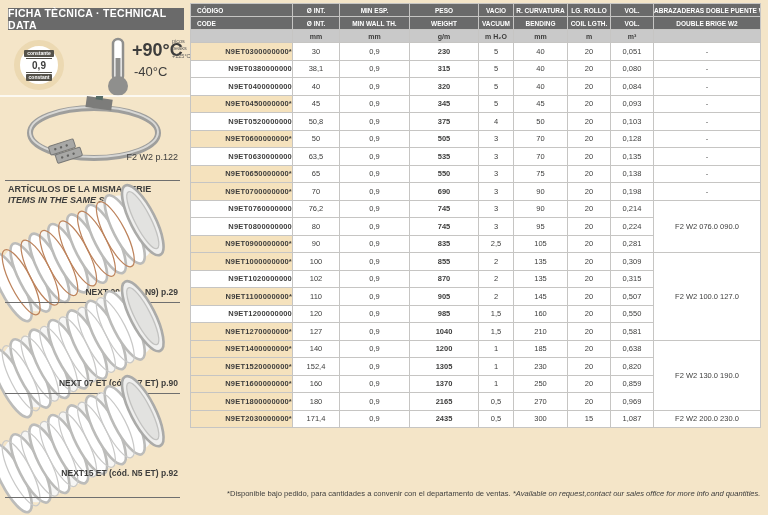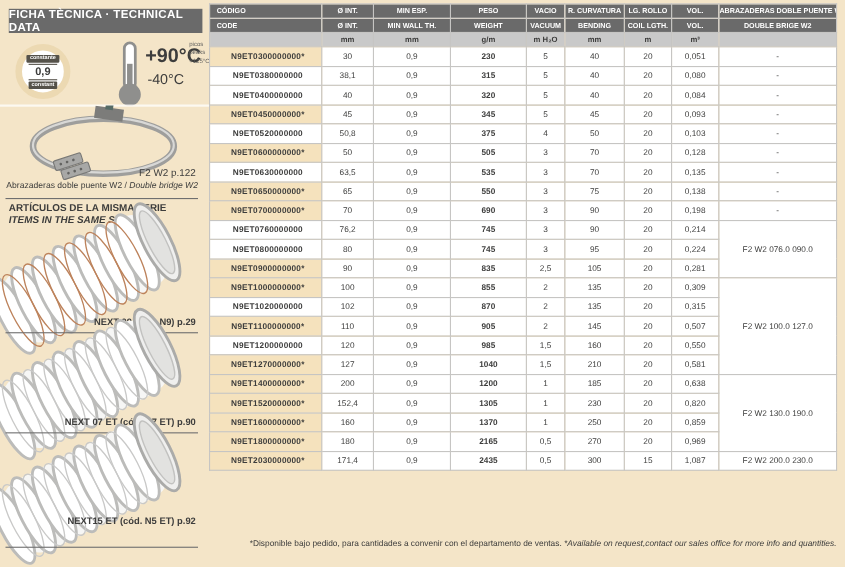--- a/index.html
+++ b/index.html
@@ -34,21 +34,21 @@
 
   
   #datatable{position:absolute;left:190px;top:3px;width:570px;border-collapse:collapse;table-layout:fixed;}
   #datatable th,#datatable td{border:1px solid var(--cell-border);overflow:hidden;white-space:nowrap;}
   tr.h-es th,tr.h-en th{background:var(--hdr-bg);color:#fff;font-size:6.5px;font-weight:bold;height:13px;
     text-align:center;border:1px solid #8f8f8f;border-bottom:1px solid #fdfdfd;}
   tr.h-en th{border-bottom:1px solid #8f8f8f;}
   tr.h-es th:first-child,tr.h-en th:first-child{text-align:left;padding-left:6px;}
   tr.h-units th{background:var(--units-bg);color:#3d3d3c;font-size:7px;font-weight:bold;height:13px;text-align:center;border:1px solid #dcdbd9;}
   #datatable tbody td{background:#fff;height:17.5px;font-size:7.5px;text-align:center;color:var(--ink);}
-  #datatable td.code{text-align:center;padding-left:4px;font-weight:bold;font-size:7.5px;letter-spacing:.2px;}
+  #datatable td.code{text-align:right;padding-left:4px;font-weight:bold;font-size:7.5px;letter-spacing:.2px;}
   #datatable td.code.hl{background:var(--hl);}
   #datatable td.w{font-weight:bold;}
   #datatable td.clamp{font-size:7.5px;}
 
   
   #footer{position:absolute;left:195px;top:488px;width:566px;font-size:7.6px;line-height:1.45;margin-left:32px;}
   #footer .en{font-style:italic;}
 </style>
 </head>
 <body>
@@ -121,23 +121,20 @@
           <circle cx="44" cy="50.5" r="1.2"></circle>
             <circle cx="50" cy="50.5" r="1.2"></circle>
             <circle cx="56" cy="50.5" r="1.2"></circle>
           <circle cx="48" cy="60.5" r="1.2"></circle>
             <circle cx="54" cy="60.5" r="1.2"></circle>
             <circle cx="60" cy="60.5" r="1.2"></circle>
         </g>
       </g>
     </svg>
     <div class="clamp-ref">F2 W2 p.122</div>
-    <div class="clamp-cap">
-      <span>Abrazaderas doble puente W2</span><span> / </span><span class="en" style="font-style:italic">Double bridge W2</span>
-    </div>
 
     <div class="rule" style="top:180px"></div>
 
     <div class="series-title">
       <span>ARTÍCULOS DE LA MISMA SERIE</span>
       <span class="en">ITEMS IN THE SAME SERIES</span>
     </div>
 
     <svg class="hose" style="top:205px;--wire-c:var(--wire)" viewBox="0 0 210 100">
         <use href="#hose"></use>
@@ -382,21 +379,21 @@
           <td>127</td>
           <td>0,9</td>
           <td class="w">1040</td>
           <td>1,5</td>
           <td>210</td>
           <td>20</td>
           <td>0,581</td>
         </tr>
         <tr>
           <td class="code hl">N9ET1400000000*</td>
-          <td>200</td>
+          <td>140</td>
           <td>0,9</td>
           <td class="w">1200</td>
           <td>1</td>
           <td>185</td>
           <td>20</td>
           <td>0,638</td>
           <td class="clamp" rowspan="4">F2 W2 130.0 190.0</td>
         </tr>
         <tr>
           <td class="code hl">N9ET1520000000*</td>

